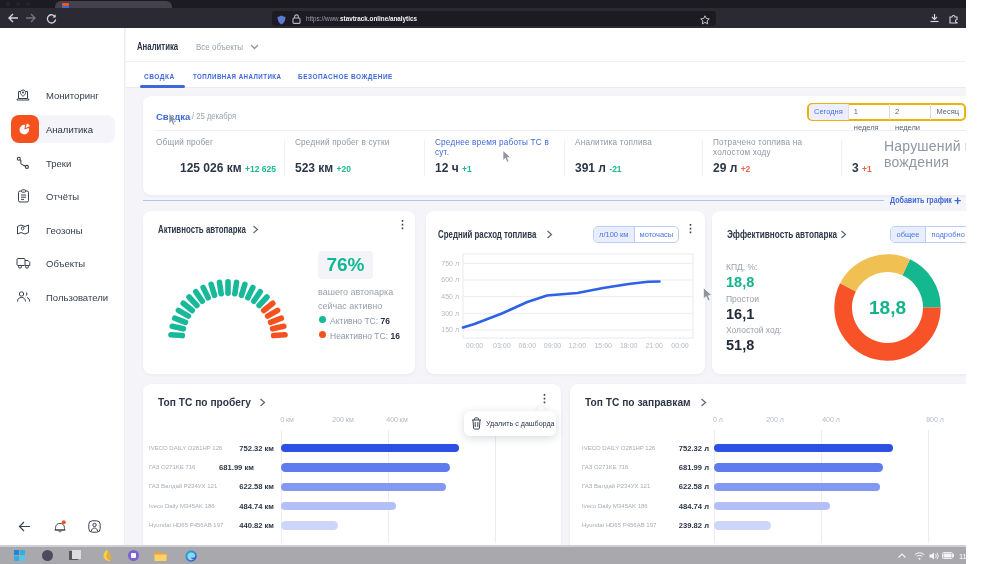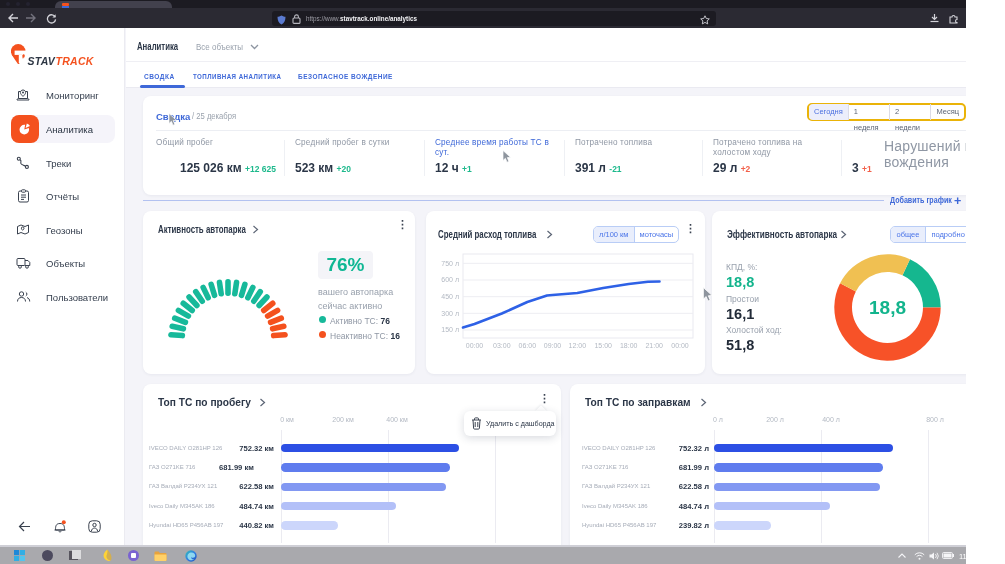--- a/index.html
+++ b/index.html
@@ -65,31 +65,20 @@
   <svg class="abs" style="left:986px;top:5.5px;" width="11" height="9" viewBox="0 0 11 9">
         <path d="M0.5 1 H10.5 M0.5 4.5 H10.5 M0.5 8 H10.5" stroke="#d3d3d9" stroke-width="1.2"></path>
       </svg>
 </div>
 
 <div class="abs" style="left:0;top:28px;width:1005px;height:519px;background:#f4f4f9;"></div>
 
 <div class="abs" style="left:997px;top:28px;width:8px;height:519px;background:#f6f6f9;border-left:1px solid #e9e9ef;box-sizing:border-box;"></div>
 
 <div class="abs" style="left:0;top:28px;width:125px;height:519px;background:#fff;border-right:1px solid #ebebf1;box-sizing:border-box;"></div>
-<div id="logo" class="abs" style="left:11px;top:41px;width:100px;height:26px;">
-  <svg width="100" height="26" viewBox="0 0 100 26">
-    <circle cx="7.2" cy="10.3" r="7.3" fill="#f4511e"></circle>
-    <path d="M1.2 14.0 C2.8 17.3 5.3 20.6 6.6 22.5 C7.1 23.3 8.0 23.2 8.5 22.4 C9.7 20.4 11.6 17.4 12.9 14.0 Z" fill="#f4511e"></path>
-    <rect x="3.6" y="9.6" width="12.6" height="4.3" fill="#fff"></rect>
-    <rect x="7.8" y="13.9" width="3.6" height="8.4" fill="#fff"></rect>
-    <path d="M12.3 13.3 C13.5 13.1 14.1 14.4 13.6 15.8 C13.2 17.0 12.1 17.6 12.1 17.6 C12.5 16.5 12.0 15.9 11.9 14.7 C11.85 13.9 12.0 13.4 12.3 13.3 Z" fill="#f4511e"></path>
-    <text x="16.5" y="24" font-size="10.5" font-weight="bold" font-style="italic" letter-spacing="0.3" fill="#2e3744" font-family="Liberation Sans,sans-serif">STAV</text>
-    <text x="44.5" y="24" font-size="10.5" font-weight="bold" font-style="italic" letter-spacing="0.3" fill="#f4511e" font-family="Liberation Sans,sans-serif">TRACK</text>
-  </svg>
-</div>
 <div id="menu">
 
   <svg class="abs" style="left:16px;top:88px;" width="14" height="14" viewBox="0 0 14 14" fill="none" stroke="#39414e" stroke-width="1">
     <path d="M2.5 3.5 H11.5 V10.5 H2.5 Z"></path>
         <path d="M1 12 H13 M1 12 C1 11.2 1.6 10.5 2.5 10.5 M13 12 C13 11.2 12.4 10.5 11.5 10.5"></path>
     <path d="M7 2 C8.6 2 9.6 3.2 9.6 4.5 C9.6 5.9 8.3 7.0 7 8.4 C5.7 7.0 4.4 5.9 4.4 4.5 C4.4 3.2 5.4 2 7 2 Z" fill="#fff"></path>
         <circle cx="7" cy="4.6" r="1" fill="#39414e" stroke="none"></circle>
   </svg>
   <div class="abs" style="left:46px;top:90px;font-size:9.5px;color:#333d4c;">Мониторинг</div>
 
@@ -199,21 +188,21 @@
   <div class="abs" style="left:424px;top:140px;width:1px;height:36px;background:#eef0f4;"></div>
   <div class="abs" style="left:564px;top:140px;width:1px;height:36px;background:#eef0f4;"></div>
   <div class="abs" style="left:702px;top:140px;width:1px;height:36px;background:#eef0f4;"></div>
   <div class="abs" style="left:841px;top:140px;width:1px;height:36px;background:#eef0f4;"></div>
   <div class="abs" style="left:156px;top:138px;width:120px;font-size:8.2px;color:#8f97a4;letter-spacing:.2px;">Общий пробег</div>
   <div class="abs" style="left:156px;top:161px;font-size:12px;font-weight:bold;color:#2b3647;margin-left:24px;">125 026 км <span style="font-size:8.5px;color:#1db98c;font-weight:bold;">+12 625</span></div>
   <div class="abs" style="left:295px;top:138px;width:120px;font-size:8.2px;color:#8f97a4;letter-spacing:.2px;">Средний пробег в сутки</div>
   <div class="abs" style="left:295px;top:161px;font-size:12px;font-weight:bold;color:#2b3647;">523 км <span style="font-size:8.5px;color:#1db98c;font-weight:bold;">+20</span></div>
   <div class="abs" style="left:435px;top:138px;width:115px;font-size:8.2px;color:#3e68d8;letter-spacing:.2px;line-height:10px;">Среднее время работы ТС в сут.</div>
   <div class="abs" style="left:435px;top:161px;font-size:12px;font-weight:bold;color:#2b3647;">12 ч <span style="font-size:8.5px;color:#1db98c;font-weight:bold;">+1</span></div>
-  <div class="abs" style="left:575px;top:138px;width:120px;font-size:8.2px;color:#8f97a4;letter-spacing:.2px;">Потрачено топлива</div>
+  <div class="abs" style="left:575px;top:138px;width:120px;font-size:8.2px;color:#8f97a4;letter-spacing:.2px;">Аналитика топлива</div>
   <div class="abs" style="left:575px;top:161px;font-size:12px;font-weight:bold;color:#2b3647;">391 л <span style="font-size:8.5px;color:#1db98c;font-weight:bold;">-21</span></div>
   <div class="abs" style="left:713px;top:138px;width:120px;font-size:8.2px;color:#8f97a4;letter-spacing:.2px;line-height:10px;">Потрачено топлива на холостом ходу</div>
   <div class="abs" style="left:713px;top:161px;font-size:12px;font-weight:bold;color:#2b3647;">29 л <span style="font-size:8.5px;color:#f2604a;font-weight:bold;">+2</span></div>
   <div class="abs" style="left:852px;top:138px;width:130px;font-size:14px;color:#8f97a4;letter-spacing:.2px;padding-left:32px;">Нарушений правил вождения</div>
   <div class="abs" style="left:852px;top:161px;font-size:12px;font-weight:bold;color:#2b3647;">3 <span style="font-size:8.5px;color:#f2604a;font-weight:bold;">+1</span></div>
 </div>
 
 <div class="abs" style="left:143px;top:200px;width:741px;height:1px;background:#b2c1f0;"></div>
 <div class="abs" style="left:971px;top:200px;width:23px;height:1px;background:#b2c1f0;"></div>
 <div class="abs blue sx" style="left:890px;top:195px;font-size:9px;font-weight:bold;transform:scaleX(0.79);">Добавить график</div>

